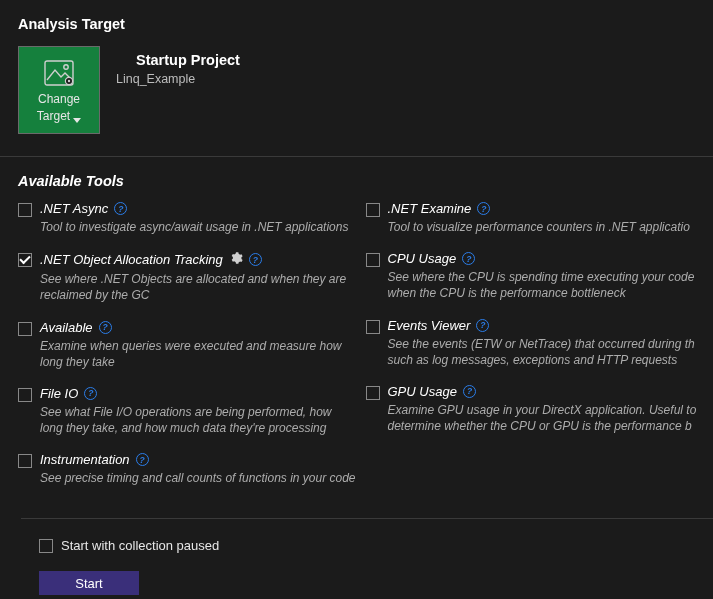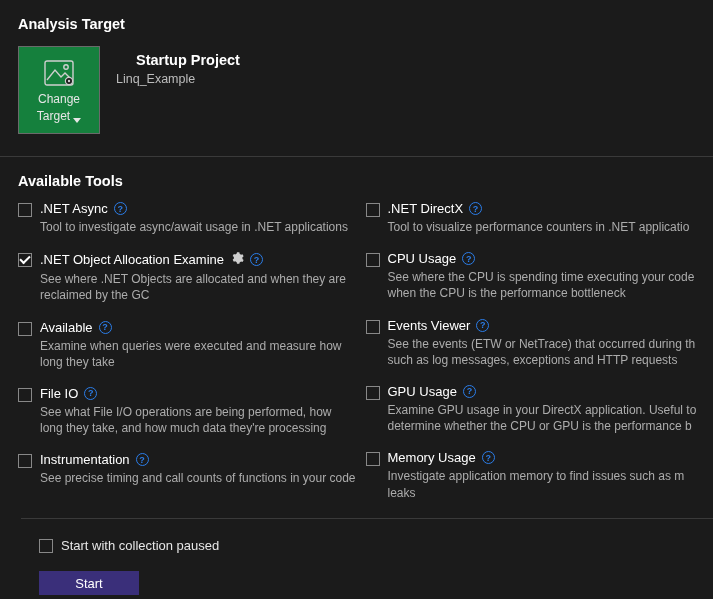--- a/index.html
+++ b/index.html
@@ -45,21 +45,21 @@
   .target-info { padding: 6px 0 0 16px; }
   .target-title { font-weight:700; font-size:14.5px; color:#fff;margin-left:20px; }
   .target-sub { color:#bdbdbd; font-size:12.5px; padding-top:4px; }
 
   .hr {
     height:1px; background:#3a3a3a;
     margin: 22px 0 0 0;
   }
 
   
-  .available-tools { padding: 16px 0 0 18px; }
+  .available-tools { padding: 16px 0 0 18px; font-style: italic; }
   .tools-grid {
     display:flex; padding-top:12px;
   }
   .tools-col {
     width: 50%;
     display:flex; flex-direction:column; gap:16px;
     padding-right: 10px;
   }
   .tool-item { display:flex; gap:8px; }
   .chk {
@@ -146,21 +146,21 @@
               <span class="tool-name">.NET Async</span>
               <span class="info-icon"></span>
             </div>
             <div class="tool-desc">Tool to investigate async/await usage in .NET applications</div>
           </div>
         </div>
         <div class="tool-item">
           <div class="chk checked"></div>
           <div class="tool-body">
             <div class="tool-head">
-              <span class="tool-name">.NET Object Allocation Examine</span>
+              <span class="tool-name">.NET Object Allocation Tracking</span>
               <span><svg width="14" height="14" viewBox="0 0 24 24" style="cursor:pointer">
                   <path fill="#cfcfcf" d="M12 8a4 4 0 1 0 0 8 4 4 0 0 0 0-8zm9.4 4a7.6 7.6 0 0 0-.1-1.3l2.1-1.6-2-3.5-2.5 1a7.7 7.7 0 0 0-2.2-1.3L16 2h-4l-.7 2.7a7.7 7.7 0 0 0-2.2 1.3l-2.5-1-2 3.5 2.1 1.6a7.6 7.6 0 0 0 0 2.6L4.6 15l2 3.5 2.5-1a7.7 7.7 0 0 0 2.2 1.3L12 22h4l.7-2.7a7.7 7.7 0 0 0 2.2-1.3l2.5 1 2-3.5-2.1-1.6c.1-.4.1-.9.1-1.3z"></path>
                 </svg></span>
               <span class="info-icon"></span>
             </div>
             <div class="tool-desc">See where .NET Objects are allocated and when they are reclaimed by the GC</div>
           </div>
         </div>
         <div class="tool-item">
           <div class="chk"></div>
@@ -191,21 +191,21 @@
             </div>
             <div class="tool-desc">See precise timing and call counts of functions in your code</div>
           </div>
         </div>
       </div>
     <div class="tools-col" id="tools-right">
         <div class="tool-item">
           <div class="chk"></div>
           <div class="tool-body">
             <div class="tool-head">
-              <span class="tool-name">.NET DirectX</span>
+              <span class="tool-name">.NET Examine</span>
               <span class="info-icon"></span>
             </div>
             <div class="tool-desc">Tool to visualize performance counters in .NET applicatio</div>
           </div>
         </div>
         <div class="tool-item">
           <div class="chk"></div>
           <div class="tool-body">
             <div class="tool-head">
               <span class="tool-name">CPU Usage</span>
@@ -225,30 +225,20 @@
           </div>
         </div>
         <div class="tool-item">
           <div class="chk"></div>
           <div class="tool-body">
             <div class="tool-head">
               <span class="tool-name">GPU Usage</span>
               <span class="info-icon"></span>
             </div>
             <div class="tool-desc">Examine GPU usage in your DirectX application. Useful to determine whether the CPU or GPU is the performance b</div>
-          </div>
-        </div>
-        <div class="tool-item">
-          <div class="chk"></div>
-          <div class="tool-body">
-            <div class="tool-head">
-              <span class="tool-name">Memory Usage</span>
-              <span class="info-icon"></span>
-            </div>
-            <div class="tool-desc">Investigate application memory to find issues such as m leaks</div>
           </div>
         </div>
       </div>
   </div>
 </div>
 
 <div class="bottom">
   <div class="hr2"></div>
   <div class="paused-row">
     <div class="chk"></div>

